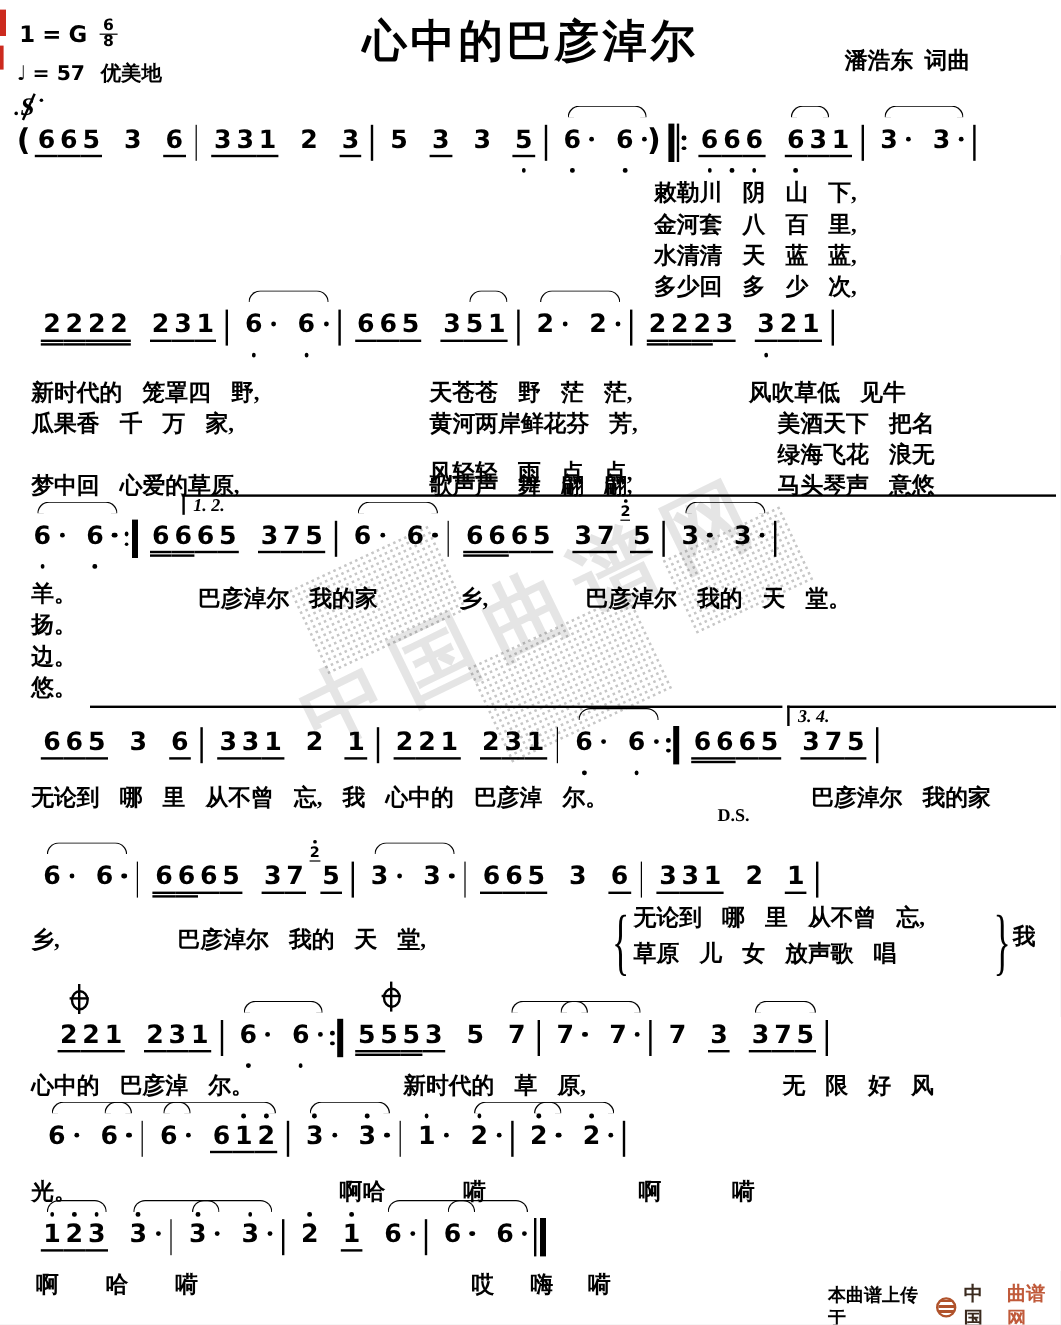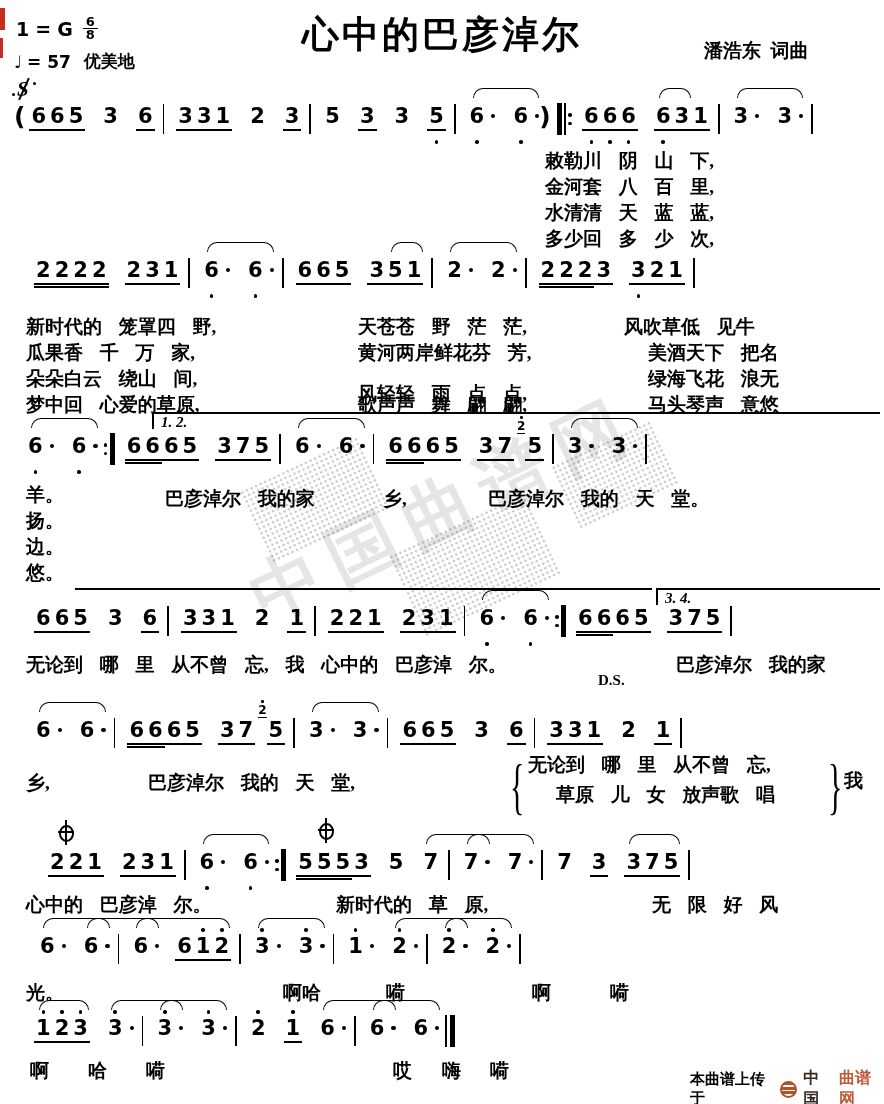--- a/index.html
+++ b/index.html
@@ -1593,21 +1593,20 @@
       <i class="cc"></i>
       <i class="cv"></i>
       <i class="ch"></i>
     </div>
     <div class="lyr" style="left: 545px; top: 148px;">敕勒川 阴 山 下,</div>
     <div class="lyr" style="left: 545px; top: 174px;">金河套 八 百 里,</div>
     <div class="lyr" style="left: 545px; top: 200px;">水清清 天 蓝 蓝,</div>
     <div class="lyr" style="left: 545px; top: 226px;">多少回 多 少 次,</div>
     <div class="lyr" style="left: 26px; top: 314px;">新时代的 笼罩四 野,</div>
     <div class="lyr" style="left: 26px; top: 340px;">瓜果香 千 万 家,</div>
-    <div class="lyr" style="left: 26px; top: 366px;">朵朵白云 绕山 间,</div>
     <div class="lyr" style="left: 26px; top: 392px;">梦中回 心爱的草原,</div>
     <div class="lyr" style="left: 358px; top: 340px;">黄河两岸鲜花芬 芳,</div>
     <div class="lyr" style="left: 358px; top: 314px;">天苍苍 野 茫 茫,</div>
     <div class="lyr" style="left: 358px; top: 381px;">风轻轻 雨 点 点,</div>
     <div class="lyr" style="left: 358px; top: 392px;">歌声声 舞 翩 翩,</div>
     <div class="lyr" style="left: 624px; top: 314px;">风吹草低 见牛</div>
     <div class="lyr" style="left: 648px; top: 340px;">美酒天下 把名</div>
     <div class="lyr" style="left: 648px; top: 366px;">绿海飞花 浪无</div>
     <div class="lyr" style="left: 648px; top: 392px;">马头琴声 意悠</div>
     <div class="lyr" style="left: 26px; top: 482px;">羊。</div>
@@ -1616,21 +1615,21 @@
     <div class="lyr" style="left: 26px; top: 560px;">悠。</div>
     <div class="lyr" style="left: 165px; top: 486px;">巴彦淖尔 我的家</div>
     <div class="lyr" style="left: 383px; top: 486px;">乡,</div>
     <div class="lyr" style="left: 488px; top: 486px;">巴彦淖尔 我的 天 堂。</div>
     <div class="lyr" style="left: 26px; top: 652px;">无论到 哪 里 从不曾 忘, 我 心中的 巴彦淖 尔。</div>
     <div class="lyr" style="left: 676px; top: 652px;">巴彦淖尔 我的家</div>
     <div class="lyr" style="left: 26px; top: 770px;">乡,</div>
     <div class="lyr" style="left: 148px; top: 770px;">巴彦淖尔 我的 天 堂,</div>
     <div class="lyr bracket" style="left: 510px; top: 752px;">{</div>
     <div class="lyr" style="left: 528px; top: 752px;">无论到 哪 里 从不曾 忘,</div>
-    <div class="lyr" style="left: 528px; top: 782px; margin-left: 28px;">草原 儿 女 放声歌 唱</div>
+    <div class="lyr" style="left: 528px; top: 782px;">草原 儿 女 放声歌 唱</div>
     <div class="lyr bracket" style="left: 828px; top: 752px;">}</div>
     <div class="lyr" style="left: 844px; top: 768px;">我</div>
     <div class="lyr" style="left: 26px; top: 892px;">心中的 巴彦淖 尔。</div>
     <div class="lyr" style="left: 336px; top: 892px;">新时代的 草 原,</div>
     <div class="lyr" style="left: 652px; top: 892px;">无 限 好 风</div>
     <div class="lyr" style="left: 26px; top: 980px;">光。</div>
     <div class="lyr" style="left: 283px; top: 980px;">啊哈</div>
     <div class="lyr" style="left: 386px; top: 980px;">嗬</div>
     <div class="lyr" style="left: 532px; top: 980px;">啊</div>
     <div class="lyr" style="left: 610px; top: 980px;">嗬</div>

